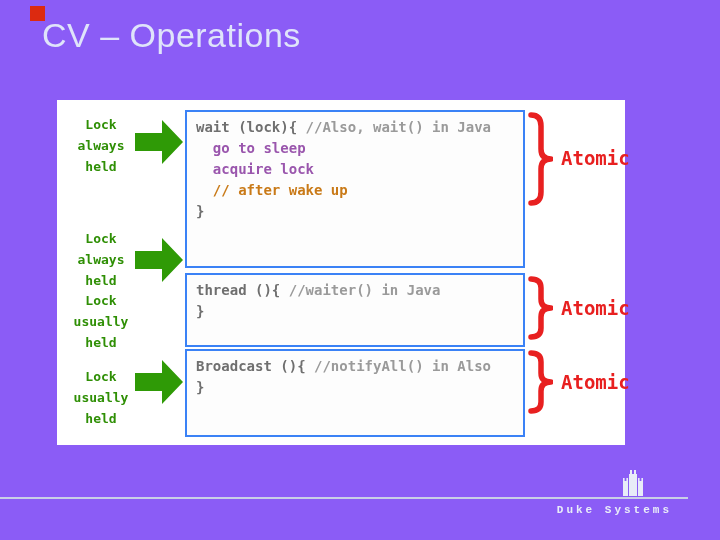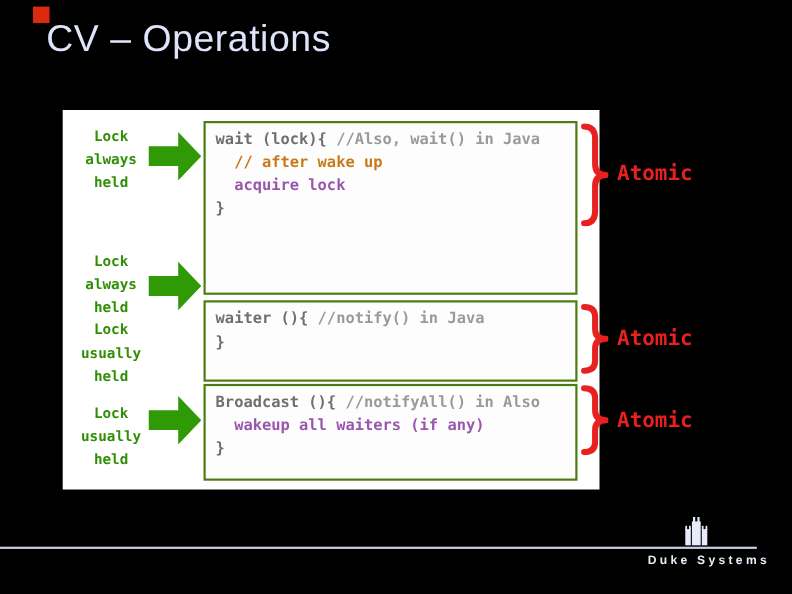--- a/index.html
+++ b/index.html
@@ -1,28 +1,28 @@
 <!DOCTYPE html>
 <html><head>
 <meta charset="utf-8">
 <style>
   * { margin:0; padding:0; box-sizing:border-box; }
   body { background:#222; font-family:"Liberation Sans", sans-serif; }
   .slide {
     position:relative; width:720px; height:540px;
-    background:#000000; overflow:hidden;
+    background:#8b5cf6; overflow:hidden;
   }
   .accent-square { position:absolute; left:30px; top:6px; width:15px; height:15px; background:#dc2a10; }
   .slide-title {
     position:absolute; left:42px; top:16px;
     font-family:"Liberation Sans", sans-serif;
     font-size:34px; font-weight:400; color:#dfe4fa; letter-spacing:0.5px;
   }
   .content-panel {
-    position:absolute; left:57px; top:100px; width:488px; height:345px;
+    position:absolute; left:57px; top:100px; width:568px; height:345px;
     background:#ffffff;
     text-decoration:underline;
   }
   
   .lock-label {
     position:absolute; left:6px; width:76px; text-align:center;
     font-family:"DejaVu Sans Mono", monospace; font-weight:bold;
     font-size:13px; line-height:21px; color:#2f8f05;
   }
   .lock-label.g1 { top:14px; }
@@ -30,21 +30,21 @@
   .lock-label.g3 { top:190px; }
   .lock-label.g4 { top:266px; }
   
   .arrow { position:absolute; left:78px; width:48px; height:48px; }
   .arrow.a1 { top:18px; }
   .arrow.a2 { top:136px; }
   .arrow.a3 { top:258px; }
   
   .code-block {
     position:absolute; left:128px; width:340px;
-    border:2px solid #4d7c0f; background:#fdfdfd;
+    border:2px solid #3b82f6; background:#fdfdfd;
     padding:5px 9px;
     font-family:"DejaVu Sans Mono", monospace; font-weight:bold;
     font-size:14px; line-height:21px;
   }
   .code-block.b1 { top:10px;  height:158px; }
   .code-block.b2 { top:173px; height:74px; }
   .code-block.b3 { top:249px; height:88px; }
   .code-line { white-space:pre; }
   .code-line span { white-space:pre; }
   .tk-head { color:#6f6f6f; }
@@ -61,22 +61,22 @@
     font-family:"DejaVu Sans Mono", monospace; font-weight:bold;
     font-size:19px; color:#e82020;
   }
   .atomic.at1 { top:47px; }
   .atomic.at2 { top:197px; }
   .atomic.at3 { top:271px; }
   
   .footer-divider { position:absolute; left:0; top:497px; width:688px; height:2px; background:#c9cfe6; }
   .chapel-logo { position:absolute; left:620px; top:469px; }
   .brand-text {
-    position:absolute; right:20px; top:504px;
-    font-family:Liberation Sans, sans-serif;
+    position:absolute; right:48px; top:504px;
+    font-family:Liberation Mono, monospace;
     font-size:11px; font-weight:bold; letter-spacing:3px; color:#e8ecf8;
   }
 </style>
 </head>
 <body>
 
 <div class="slide">
 
   <div class="accent-square"></div>
 
@@ -110,33 +110,33 @@
     </svg>
     <svg class="arrow a2" viewBox="0 0 48 48">
       <polygon points="0,15 27,15 27,2 48,24 27,46 27,33 0,33" fill="#2f9a06"></polygon>
     </svg>
     <svg class="arrow a3" viewBox="0 0 48 48">
       <polygon points="0,15 27,15 27,2 48,24 27,46 27,33 0,33" fill="#2f9a06"></polygon>
     </svg>
 
     <div class="code-block b1">
       <div class="code-line"><span class="tk-head">wait (lock){ </span><span class="tk-com">//Also, wait() in Java</span></div>
+      <div class="code-line"><span class="tk-body">  go to sleep</span></div>
+      <div class="code-line"><span class="tk-body">  acquire lock</span></div>
       <div class="code-line"><span class="tk-org">  // after wake up</span></div>
-      <div class="code-line"><span class="tk-body">  acquire lock</span></div>
       <div class="code-line"><span class="tk-head">}</span></div>
     </div>
 
     <div class="code-block b2">
-      <div class="code-line"><span class="tk-head">waiter (){ </span><span class="tk-com">//notify() in Java</span></div>
+      <div class="code-line"><span class="tk-head">thread (){ </span><span class="tk-com">//waiter() in Java</span></div>
       <div class="code-line"><span class="tk-head">}</span></div>
     </div>
 
     <div class="code-block b3">
       <div class="code-line"><span class="tk-head">Broadcast (){ </span><span class="tk-com">//notifyAll() in Also</span></div>
-      <div class="code-line"><span class="tk-body">  wakeup all waiters (if any)</span></div>
       <div class="code-line"><span class="tk-head">}</span></div>
     </div>
 
     <svg class="brace br1" width="26" height="94" viewBox="0 0 26 94">
       <path d="M4 3 Q14 3 14 14 L14 37 Q14 47 24 47 Q14 47 14 57 L14 80 Q14 91 4 91" fill="none" stroke="#e82020" stroke-width="5.5" stroke-linecap="round" stroke-linejoin="round"></path>
     </svg>
     <svg class="brace br2" width="26" height="64" viewBox="0 0 26 64">
       <path d="M4 3 Q14 3 14 12 L14 23 Q14 32 24 32 Q14 32 14 41 L14 52 Q14 61 4 61" fill="none" stroke="#e82020" stroke-width="5.5" stroke-linecap="round" stroke-linejoin="round"></path>
     </svg>
     <svg class="brace br3" width="26" height="64" viewBox="0 0 26 64">

